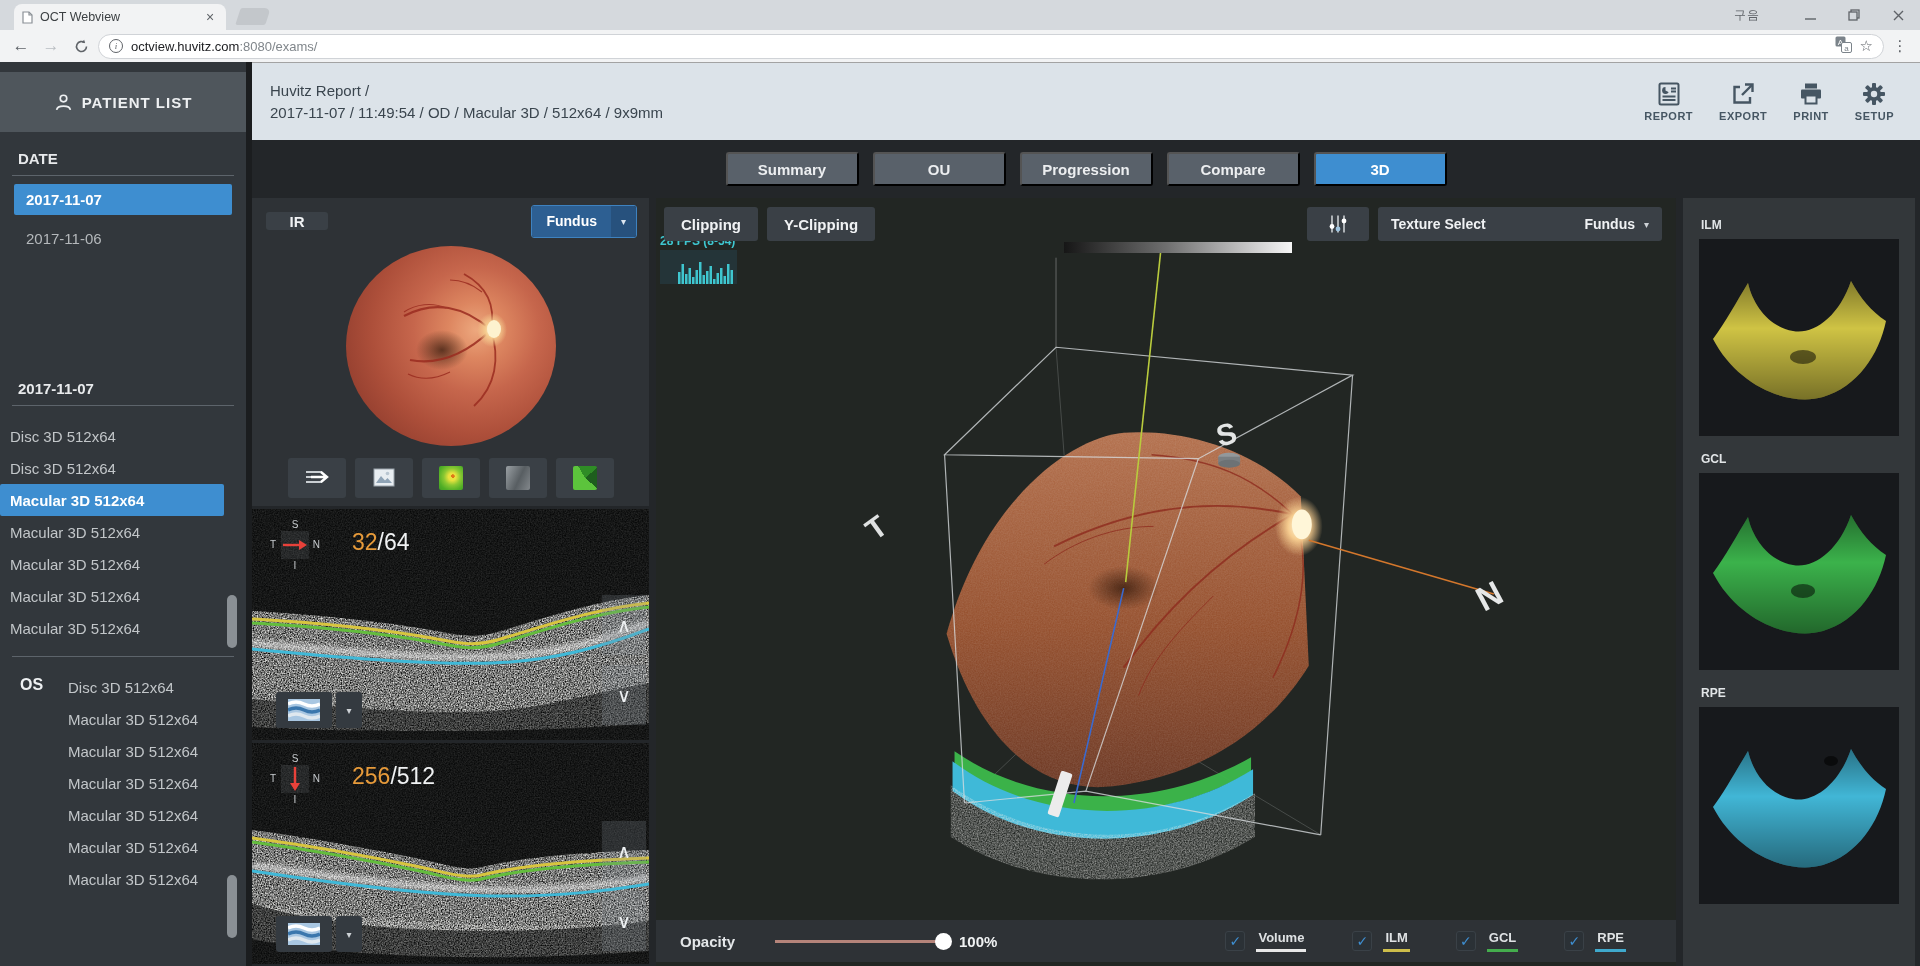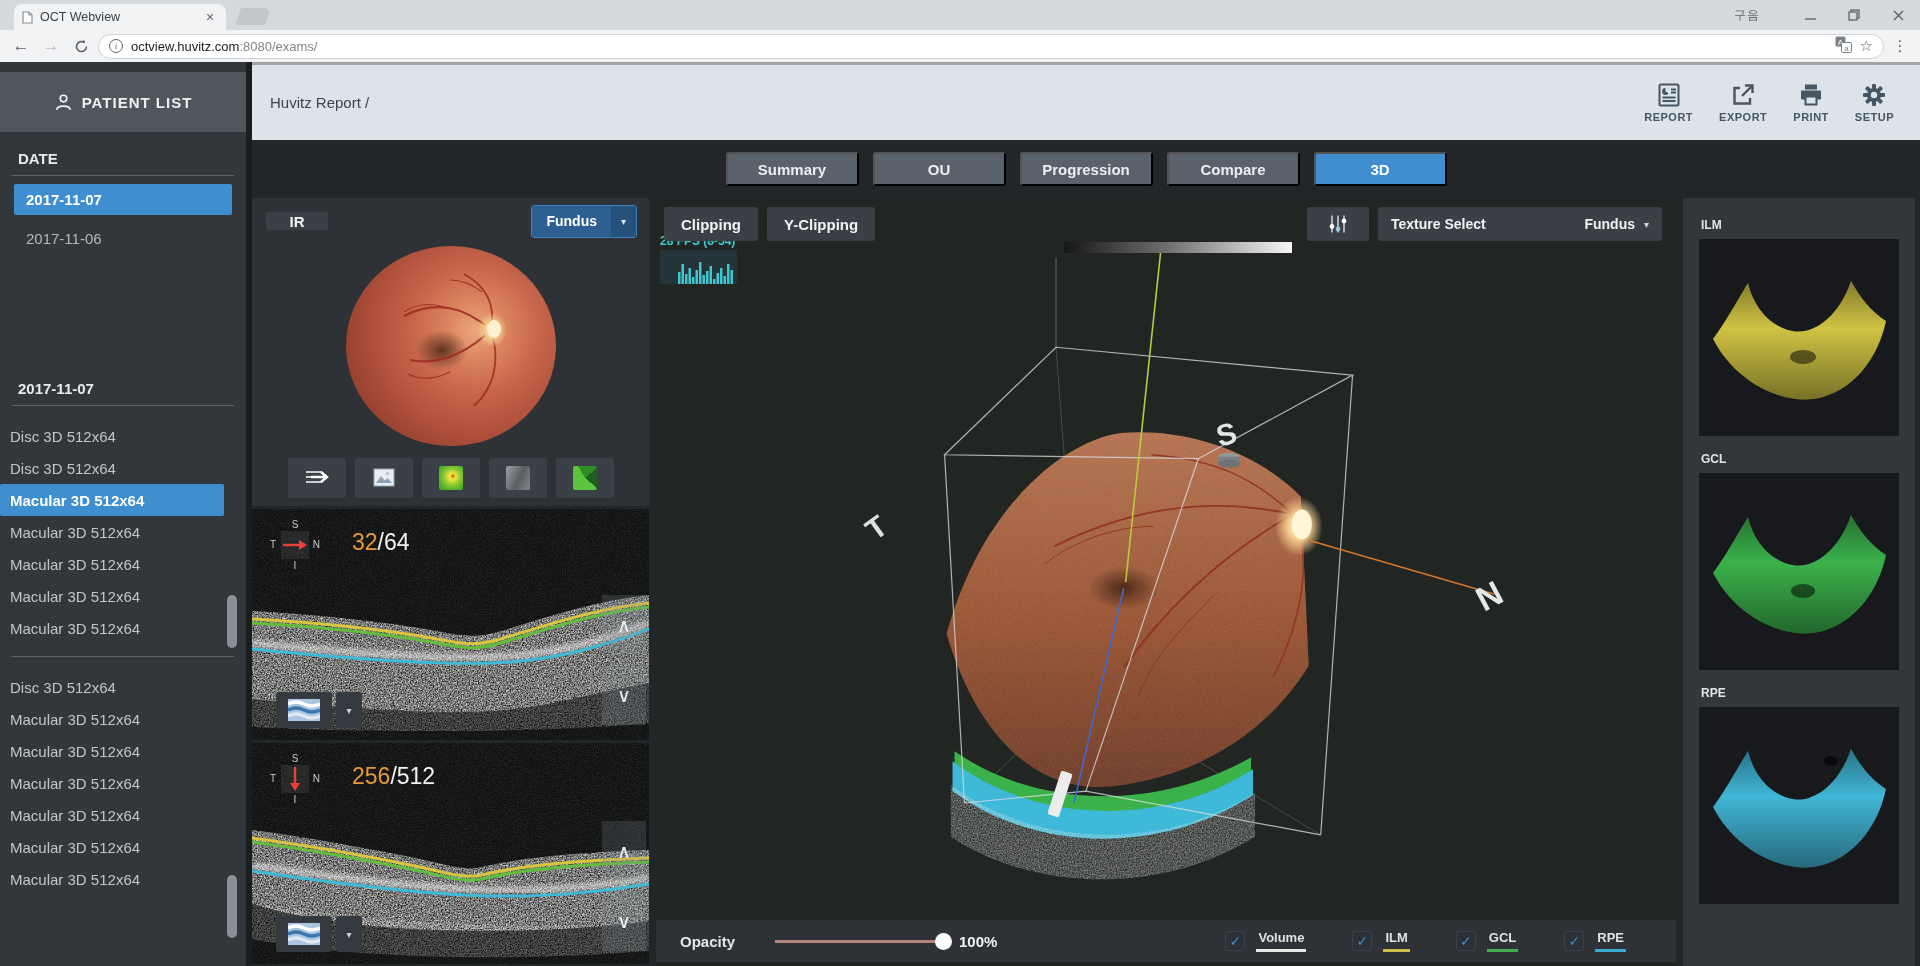--- a/index.html
+++ b/index.html
@@ -46,21 +46,21 @@
   .eyelabel{width:58px;padding-left:20px;font-size:16px;font-weight:bold;color:#eef0f2;padding-top:5px}
   .eyerows{flex:1;margin-right:22px}
   .exam-item{height:32px;display:flex;align-items:center;padding-left:10px;font-size:15px;
     color:#c2c6c9;border-radius:2px;cursor:pointer;white-space:nowrap}
   .exam-item.selected{background:#3e8ed0;color:#fff;font-weight:bold}
   .sb-thumb{position:absolute;right:9px;width:10px;border-radius:5px;background:#8a9095}
 
   .main{flex:1;display:flex;flex-direction:column;margin-left:6px;min-width:0}
 
   
-  .rheader{height:78px;background:#dce3e9;border-top:3px solid #a3a3a3;display:flex;align-items:center}
+  .rheader{height:78px;background:#dce3e9;border-top:1px solid #a3a3a3;display:flex;align-items:center}
   .rtitles{padding-left:18px;color:#3a454e;font-size:15px;line-height:22px}
   .ractions{margin-left:auto;display:flex;gap:26px;padding-right:26px}
   .raction{display:flex;flex-direction:column;align-items:center;gap:3px;cursor:pointer}
   .raction .lbl{font-size:11px;font-weight:bold;color:#465663;letter-spacing:.5px}
 
   
   .workspace{flex:1;background:#232629;display:flex;flex-direction:column}
   .viewtabs{height:58px;display:flex;align-items:center;justify-content:center;gap:14px}
   .vtab{width:133px;height:34px;border-radius:3px;background:#59616a;color:#eceef0;
     font-size:15px;font-weight:bold;display:flex;align-items:center;justify-content:center;cursor:pointer}
@@ -257,39 +257,41 @@
         <div class="exam-item">Disc 3D 512x64</div>
         <div class="exam-item selected">Macular 3D 512x64</div>
         <div class="exam-item">Macular 3D 512x64</div>
         <div class="exam-item">Macular 3D 512x64</div>
         <div class="exam-item">Macular 3D 512x64</div>
         <div class="exam-item">Macular 3D 512x64</div>
       </div>
     </div>
     <div class="sb-div" style="margin-top:12px"></div>
     <div class="eyegroup">
+      <div class="eyelabel">OS</div>
       <div class="eyerows">
         <div class="exam-item">Disc 3D 512x64</div>
         <div class="exam-item">Macular 3D 512x64</div>
         <div class="exam-item">Macular 3D 512x64</div>
         <div class="exam-item">Macular 3D 512x64</div>
         <div class="exam-item">Macular 3D 512x64</div>
         <div class="exam-item">Macular 3D 512x64</div>
         <div class="exam-item">Macular 3D 512x64</div>
       </div>
     </div>
     <div class="sb-thumb" style="top:533px;height:53px"></div>
     <div class="sb-thumb" style="top:813px;height:63px"></div>
   </aside>
 
   <div class="main">
 
     <header class="rheader">
       <div class="rtitles">
         <div>Huvitz Report /</div>
+        <div>2017-11-07 / 11:49:54 / OD / Macular 3D / 512x64 / 9x9mm</div>
       </div>
       <div class="ractions">
         <div class="raction">
           <svg width="26" height="26" viewBox="0 0 26 26">
             <rect x="3.5" y="2.5" width="19" height="21" rx="1.5" fill="none" stroke="#465663" stroke-width="2"></rect>
             <circle cx="9.5" cy="9.5" r="3.4" fill="#465663"></circle>
               <path d="M9.5,9.5 L9.5,5.2 A4.3,4.3 0 0 1 13.4,11.5 Z" fill="#dce3e9"></path>
             <path d="M15,7.5 h5 M15,10.5 h5 M6.5,15.5 h13 M6.5,19 h13" stroke="#465663" stroke-width="1.8"></path>
           </svg>
           <span class="lbl">REPORT</span>

